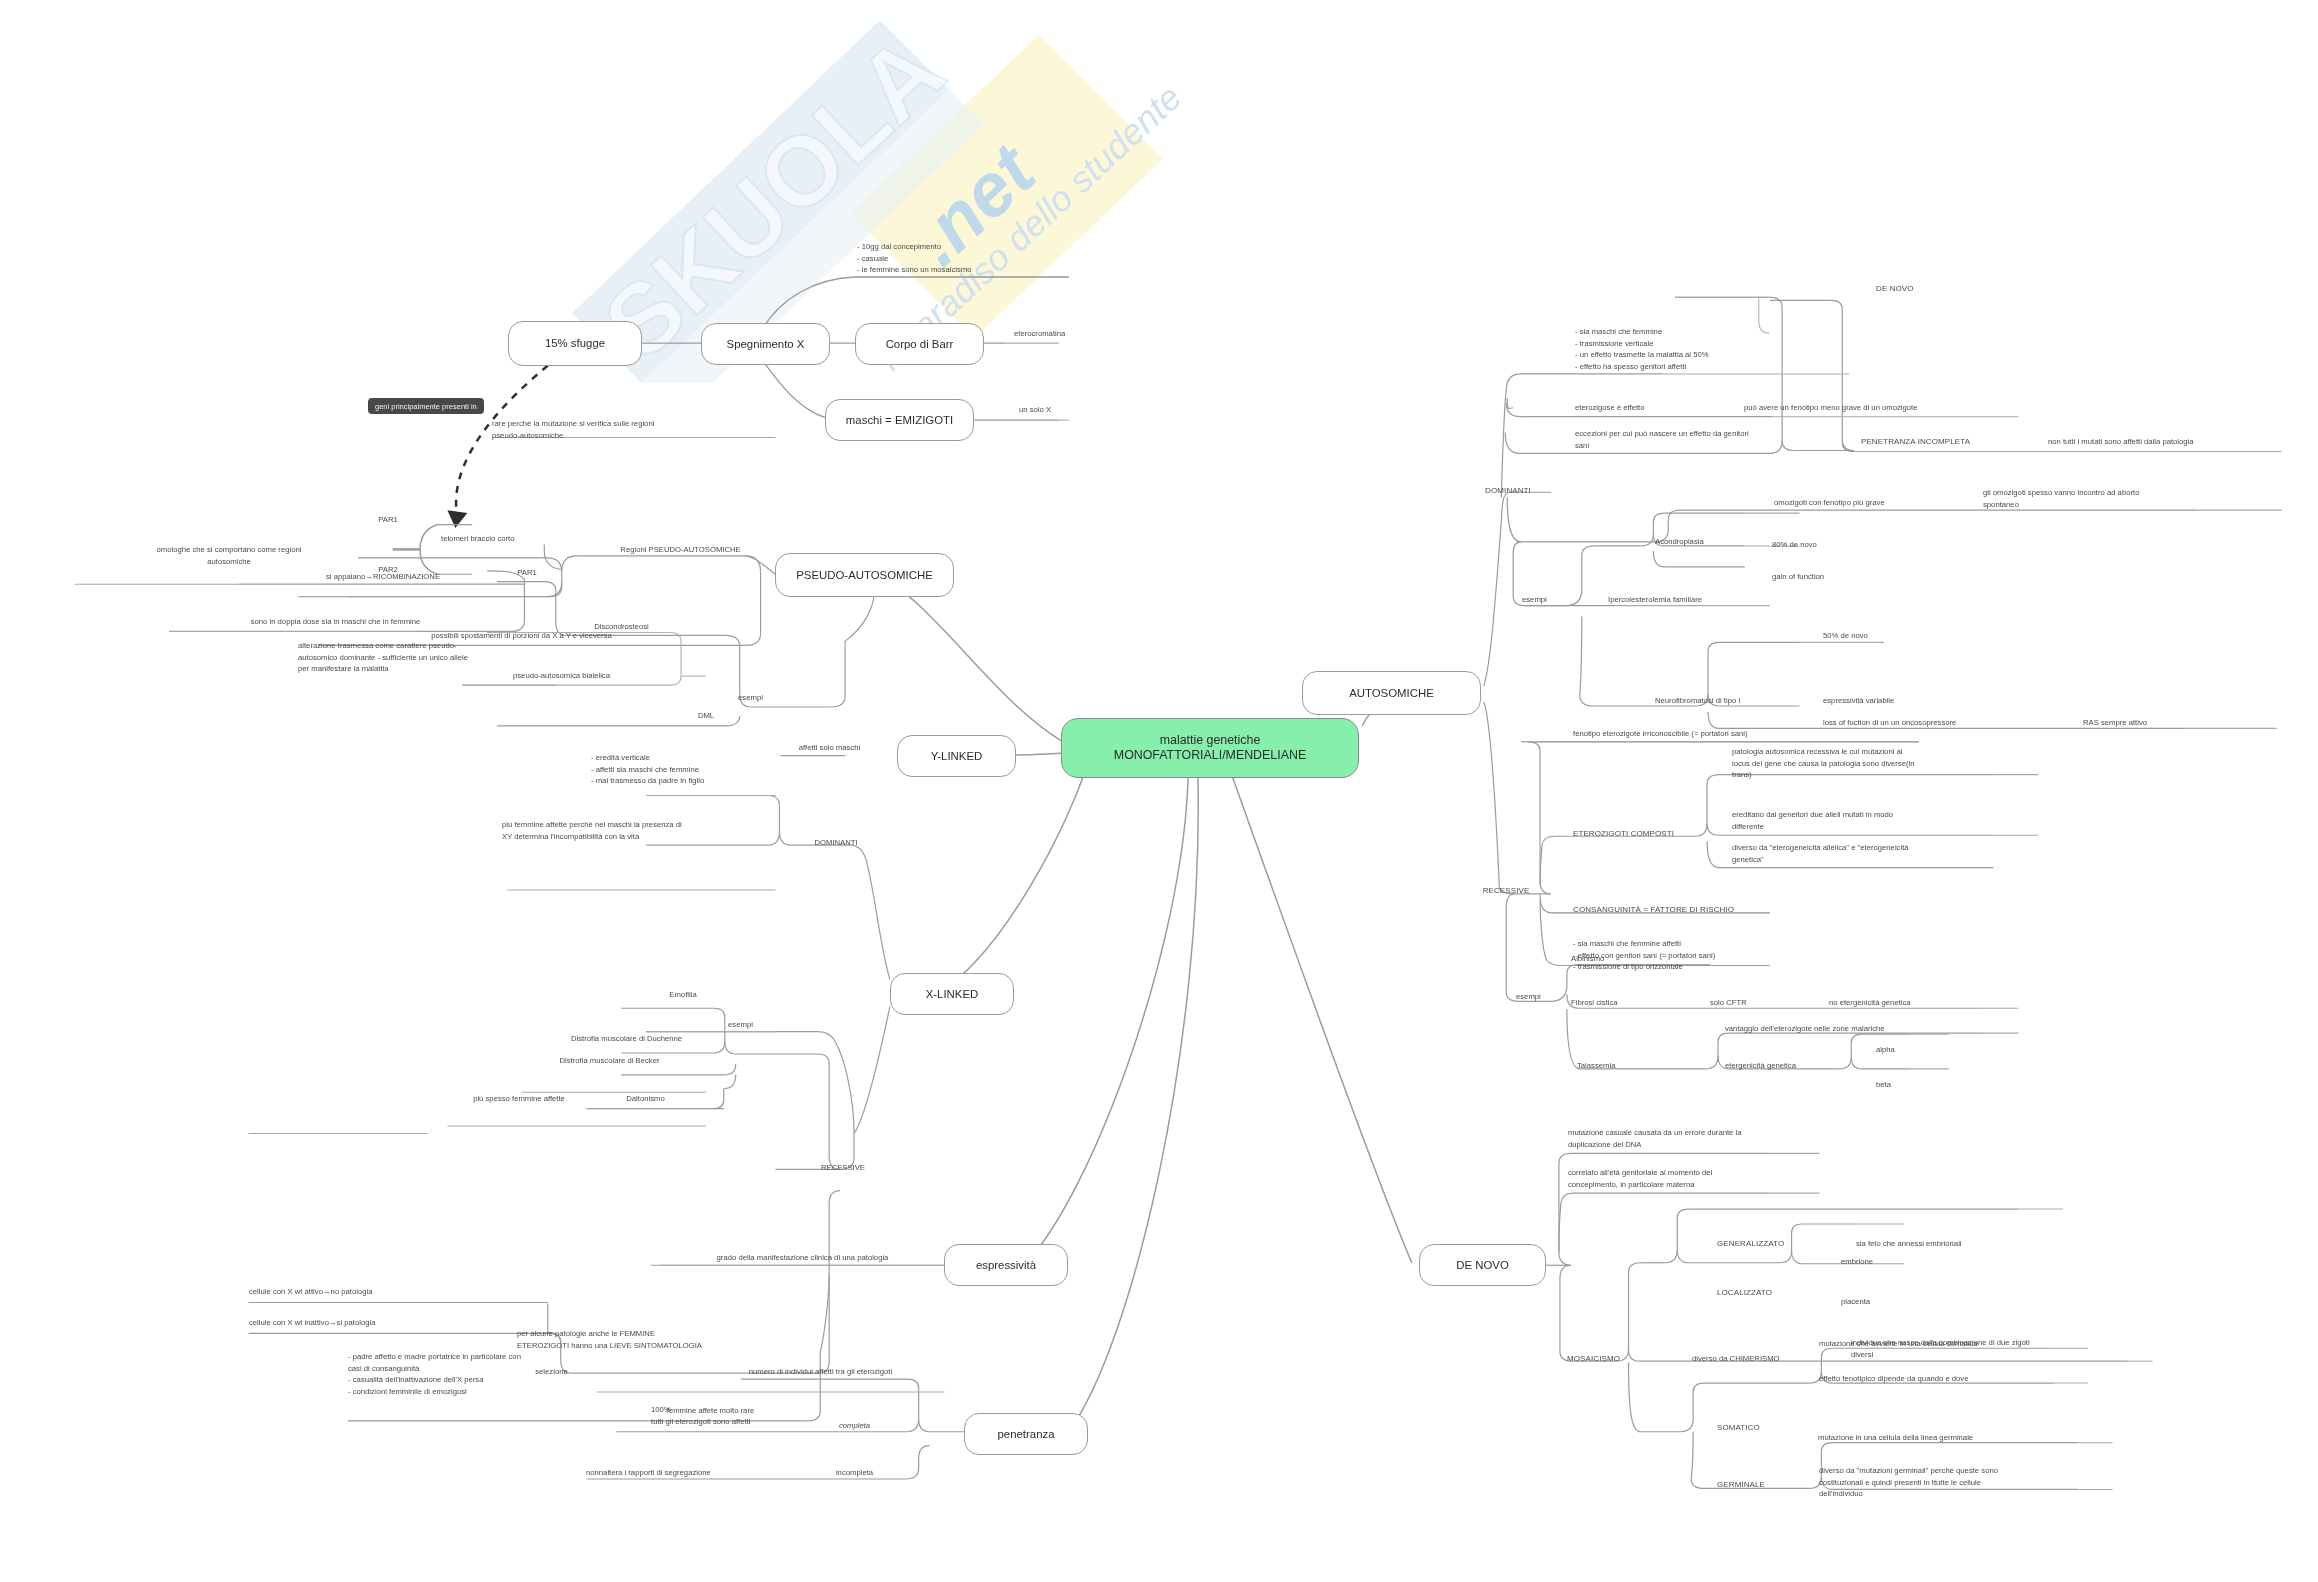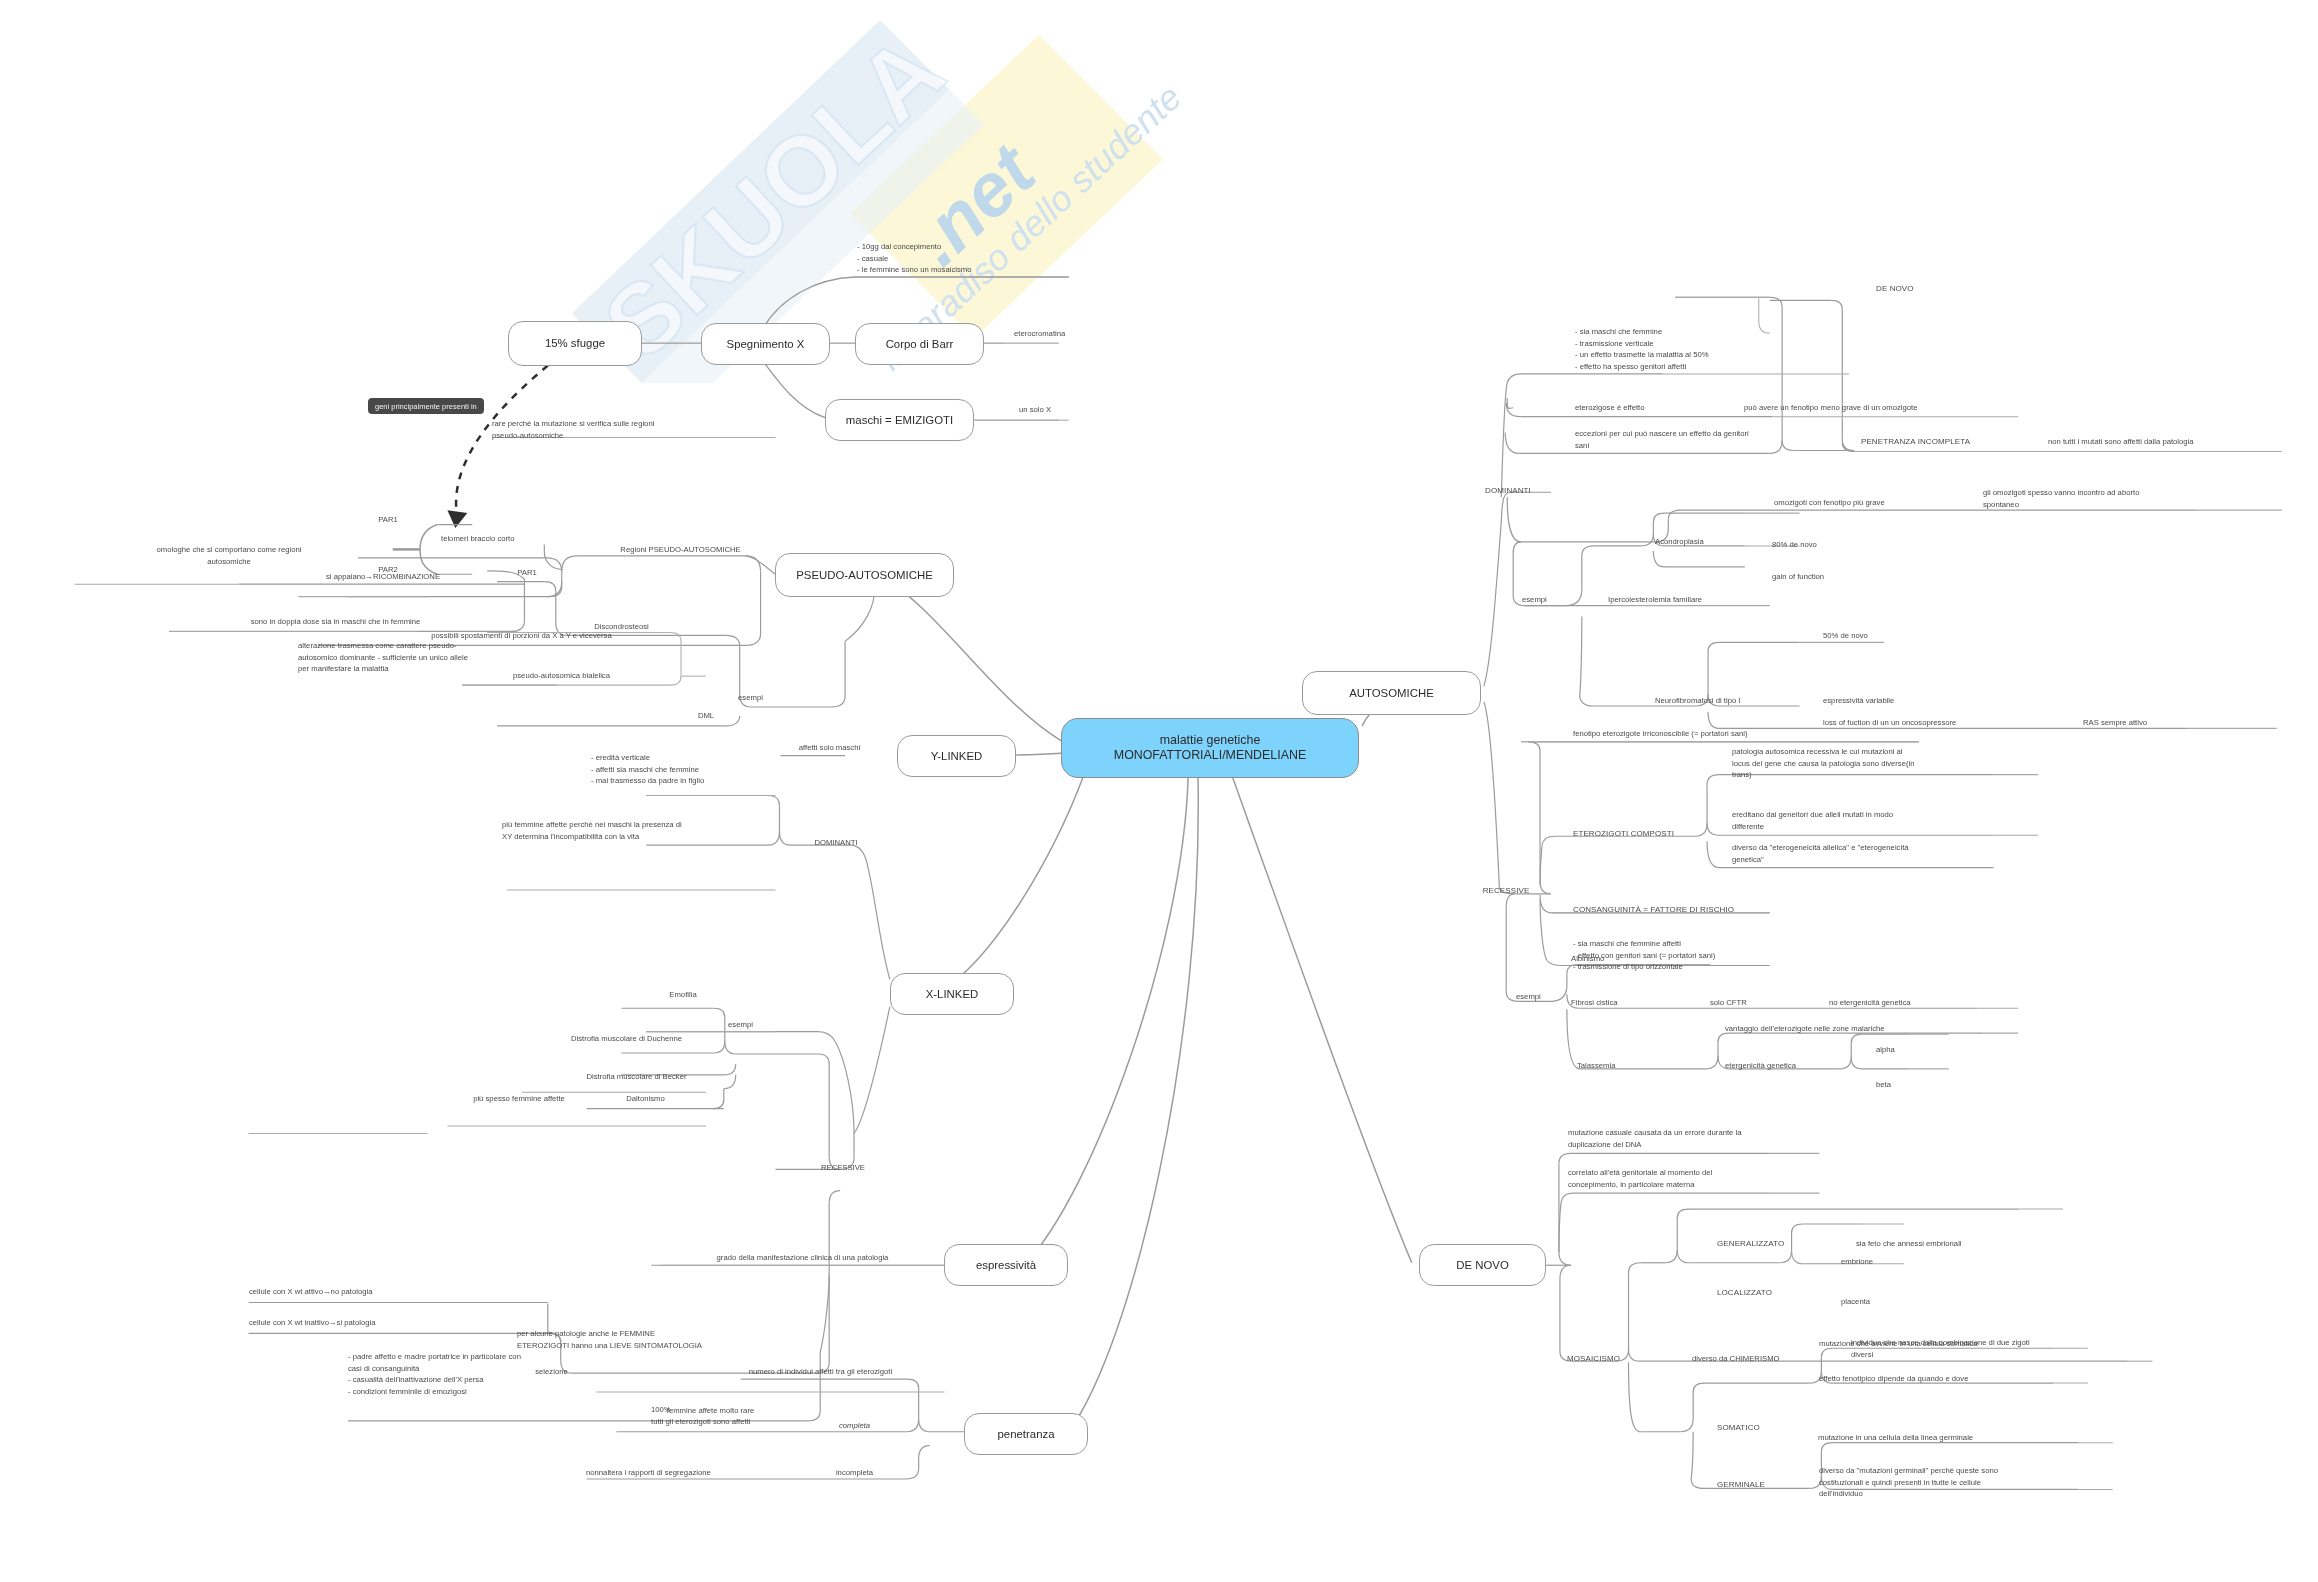--- a/index.html
+++ b/index.html
@@ -28,21 +28,21 @@
     box-sizing:border-box;
     display:flex;align-items:center;justify-content:center;
     text-align:center;
     line-height:1.25;
     white-space:pre-line;
   }
   
   .root{
     border:1.5px solid #8c8c8c;
     border-radius:17px;
-    background:#7dd3fc;
+    background:#86efac;
     font-size:12.4px;
     color:#2b2b2b;
     padding:4px 13px;
   }
   
   .pill{
     border:1.2px solid #9b9b9b;
     border-radius:15px;
     background:#fff;
     font-size:11.4px;
@@ -532,21 +532,21 @@
   <div class="leaf c" style="left:784px;top:837px;width:104px;">DOMINANTI</div>
   <div class="leaf c" style="left:791px;top:1162px;width:104px;">RECESSIVE</div>
   <div class="leaf" style="left:591px;top:752px;width:258px;">- eredità verticale
 - affetti sia maschi che femmine
 - mai trasmesso  da padre in figlio</div>
   <div class="leaf" style="left:502px;top:819px;width:288px;">più femmine affette perchè nei maschi la presenza di
 XY determina l'incompatibilità con la vita</div>
   <div class="leaf c" style="left:696px;top:1019px;width:89px;">esempi</div>
   <div class="leaf c" style="left:621px;top:989px;width:124px;">Emofilia</div>
   <div class="leaf c" style="left:522px;top:1033px;width:209px;">Distrofia muscolare di Duchenne</div>
-  <div class="leaf c" style="left:532px;top:1055px;width:209px;margin-top:16px;">Distrofia muscolare di Becker</div>
+  <div class="leaf c" style="left:505px;top:1055px;width:209px;">Distrofia muscolare di Becker</div>
   <div class="leaf c" style="left:591px;top:1093px;width:109px;">Daltonismo</div>
   <div class="leaf c" style="left:442px;top:1093px;width:154px;">più spesso femmine affette</div>
   <div class="leaf c" style="left:507px;top:1366px;width:89px;">selezione</div>
   <div class="leaf" style="left:249px;top:1286px;width:258px;">cellule con X wt attivo→no patologia</div>
   <div class="leaf" style="left:249px;top:1317px;width:258px;">cellule con X wt inattivo→si patologia</div>
   <div class="leaf" style="left:517px;top:1328px;width:298px;">per alcune patologie anche le FEMMINE
 ETEROZIGOTI hanno una LIEVE SINTOMATOLOGIA</div>
   <div class="leaf c" style="left:616px;top:1405px;width:189px;">femmine affete molto rare</div>
   <div class="leaf" style="left:348px;top:1351px;width:278px;">- padre affetto e madre portatrice in particolare con
 casi di consanguinità

